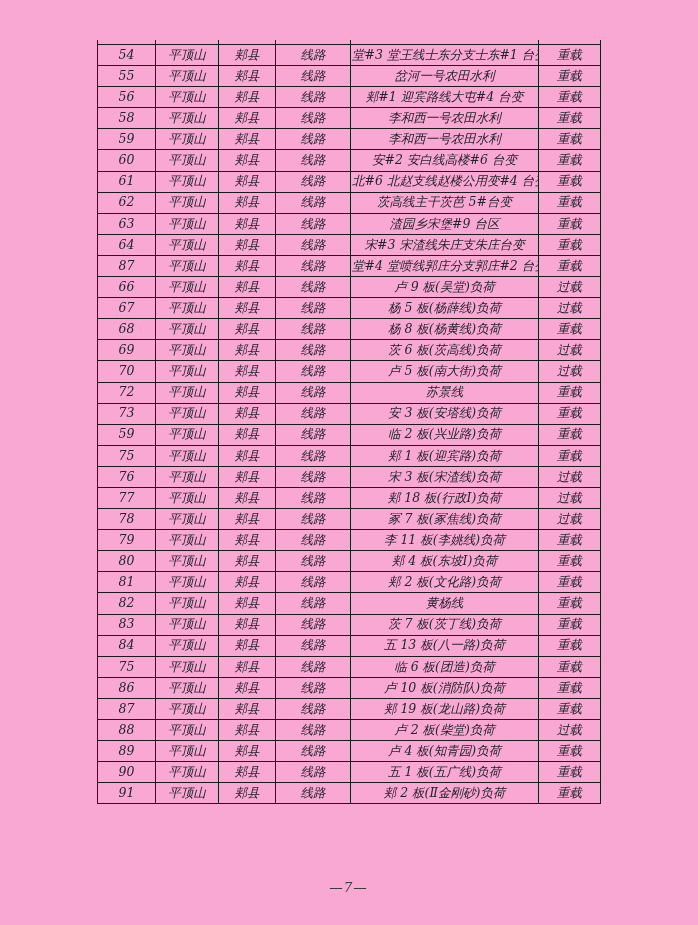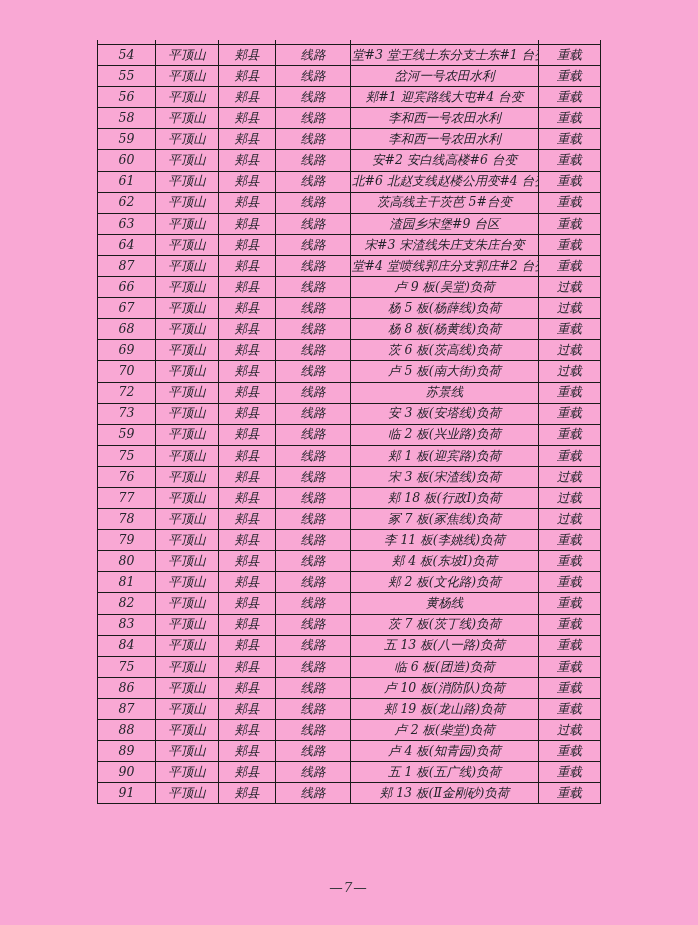--- a/index.html
+++ b/index.html
@@ -354,21 +354,21 @@
           <td>郏县</td>
           <td>线路</td>
           <td>五 1 板(五广线)负荷</td>
           <td>重载</td>
         </tr>
         <tr>
           <td>91</td>
           <td>平顶山</td>
           <td>郏县</td>
           <td>线路</td>
-          <td>郏 13 板(Ⅱ金刚砂)负荷</td>
+          <td>郏 2 板(Ⅱ金刚砂)负荷</td>
           <td>重载</td>
         </tr>
       </tbody>
   </table>
 
   <div class="page-footer">—7—</div>
 
 </div>
 
 </body></html>

